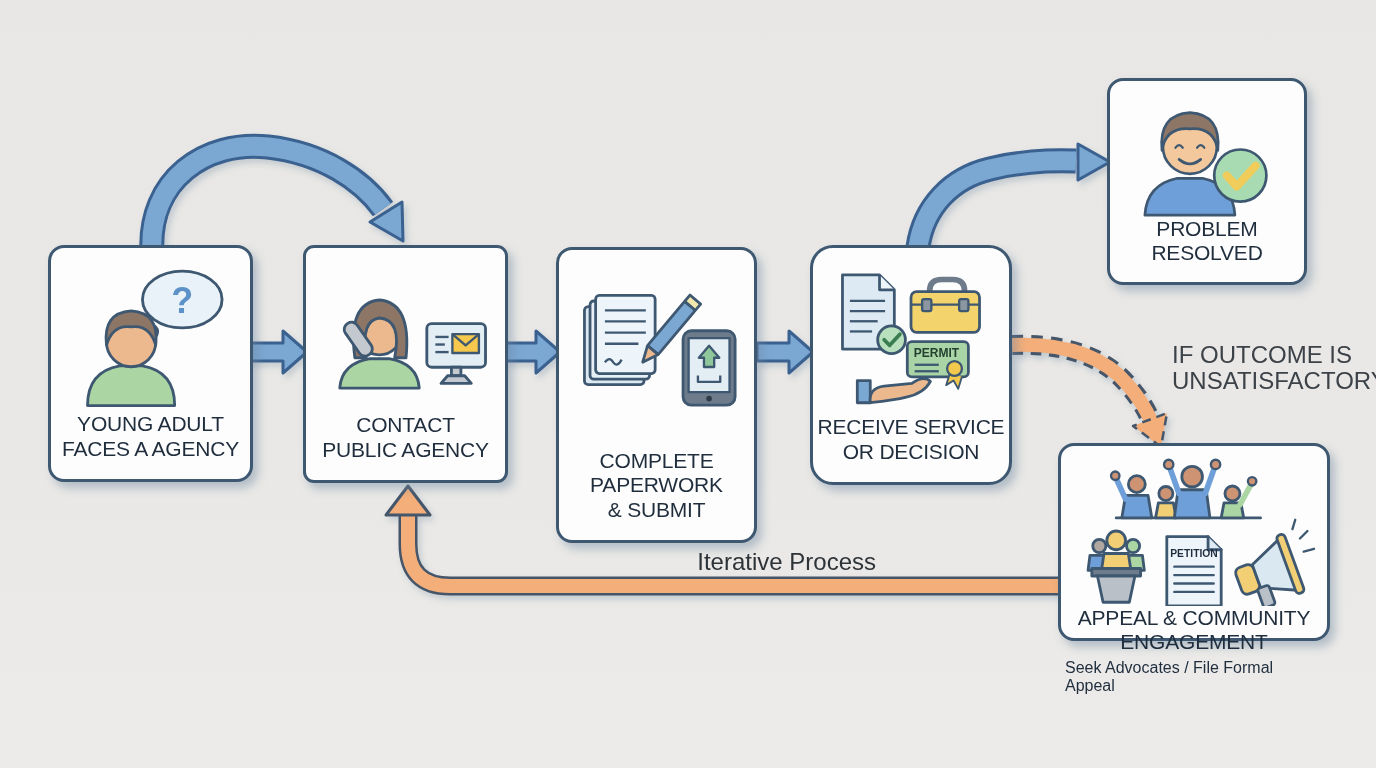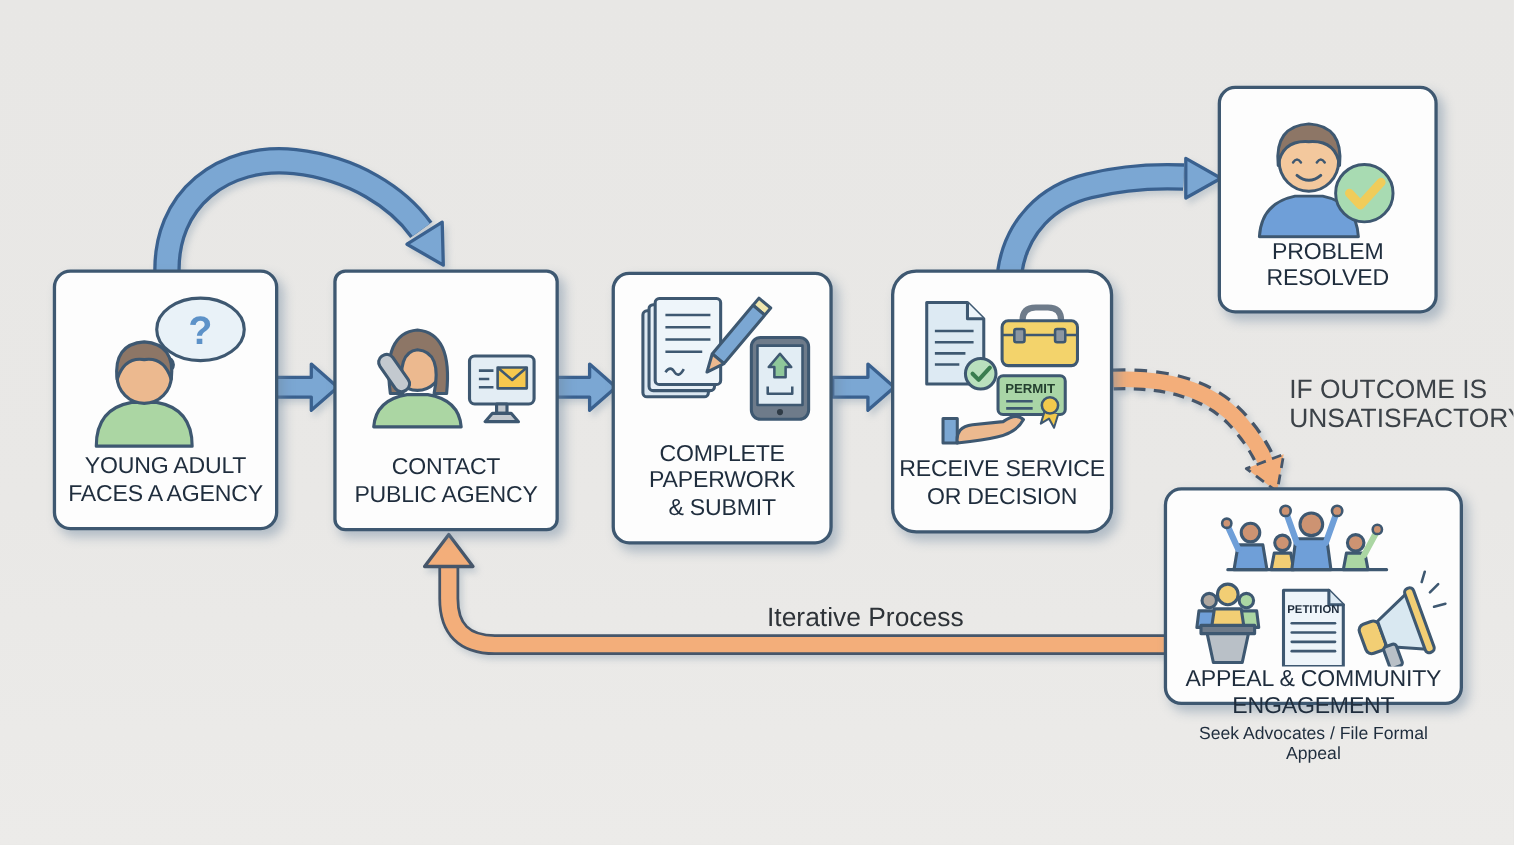--- a/index.html
+++ b/index.html
@@ -39,21 +39,21 @@
   }
   .node .icon-wrap{flex:1;display:flex;align-items:center;justify-content:center;width:100%;padding-top:10px;}
   .node-label{
     white-space:pre-line;text-align:center;
     font-weight:normal;font-size:21px;line-height:1.16;
     letter-spacing:-.2px;
     color:var(--title-text,#1f2d3d);
     margin:0 4px 18px 4px;
   }
   .node-sublabel{
-    white-space:pre-line;text-align:center;
+    white-space:pre-line;
     font-size:16px;line-height:1.15;
     color:var(--title-text,#1f2d3d);
     margin:4px 4px 14px 4px;
   }
   .node-appeal .node-label{margin-bottom:0;}
   
   .note{
     position:absolute;z-index:3;
     white-space:pre-line;
     font-size:24px;line-height:1.1;
@@ -136,21 +136,21 @@
           <path d="M 149,73 L 163,85 L 177,73" fill="none" stroke-width="2.5"></path>
           <rect x="148" y="108" width="10" height="9" fill="#c3c9cf"></rect>
           <path d="M 137,125 L 169,125 L 162,117 L 144,117 Z" fill="#c3c9cf"></path>
         </g>
       </svg>
     </div>
     <div class="node-label">CONTACT
 PUBLIC AGENCY</div>
   </div>
 
-  <div class="node" style="left:556px;top:247px;width:201px;height:248px;">
+  <div class="node" style="left:556px;top:247px;width:201px;height:296px;">
     <div class="icon-wrap">
       <svg class="icon" width="186" height="140" viewBox="0 0 200 150">
         <g stroke="#3e5871" stroke-width="3" stroke-linejoin="round">
           <rect x="22" y="24" width="64" height="84" rx="4" fill="#dce8f2"></rect>
           <rect x="28" y="18" width="64" height="84" rx="4" fill="#e6eff6"></rect>
           <rect x="34" y="12" width="64" height="84" rx="4" fill="#eef5fa"></rect>
           <g stroke-width="2.5">
             <line x1="44" y1="28" x2="88" y2="28"></line>
             <line x1="44" y1="40" x2="88" y2="40"></line>
             <line x1="44" y1="52" x2="88" y2="52"></line>

